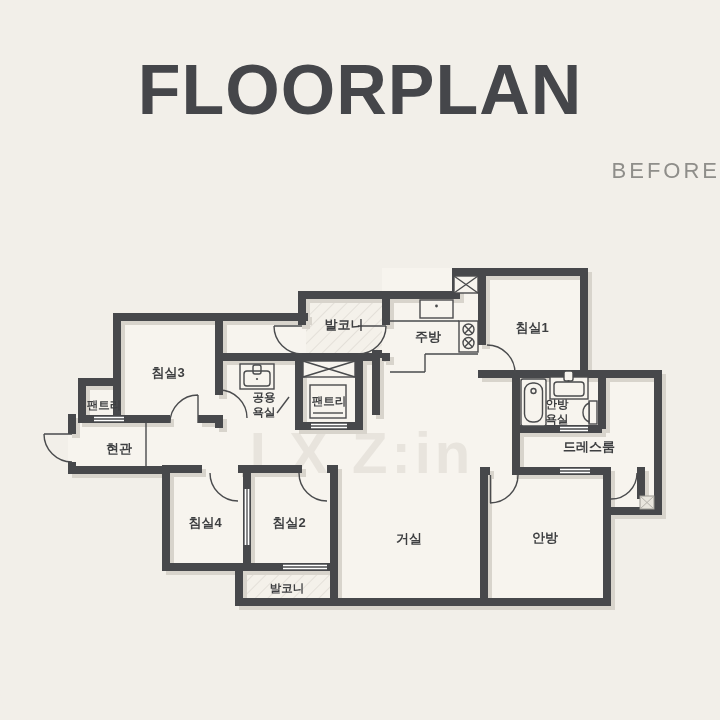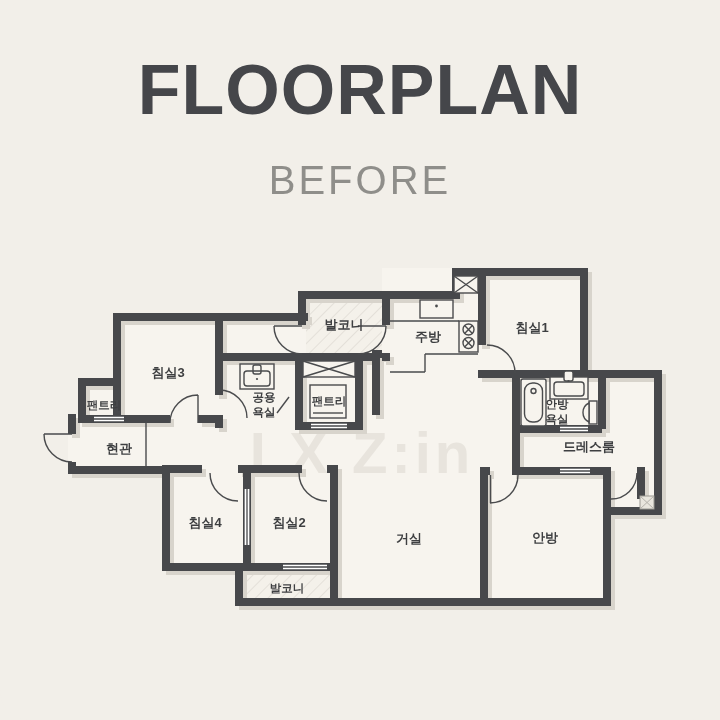--- a/index.html
+++ b/index.html
@@ -1,21 +1,21 @@
 <!DOCTYPE html>
 <html><head>
 <meta charset="utf-8">
 <style>
   html,body{margin:0;padding:0;}
   body{width:720px;height:720px;background:#f2efe9;font-family:"Liberation Sans",sans-serif;}
   .stage{position:relative;width:720px;height:720px;background:#f2efe9;overflow:hidden;border-radius:30px;}
   .title{position:absolute;top:50px;left:0;width:720px;text-align:center;
          font-size:70px;font-weight:700;letter-spacing:1px;color:#45464a;}
-  .subtitle{position:absolute;top:158px;left:0;width:720px;text-align:center;
-         font-size:40px;font-weight:400;letter-spacing:3px;color:#8f8e8a;}
+  .subtitle{position:absolute;top:158px;left:0;width:720px;text-align:right;
+         font-size:22px;font-weight:400;letter-spacing:3px;color:#8f8e8a;}
   svg{position:absolute;left:0;top:0;}
   .walls{fill:#47484b;filter:drop-shadow(4px 4px 0 #d8d4cc);}
   .floor{fill:#f7f4ee;}
   .thin{stroke:#4a4b4d;stroke-width:1.4;fill:none;}
   .thinfill{stroke:#4a4b4d;stroke-width:1.4;fill:#f7f4ee;}
   .arc{stroke:#4a4b4d;stroke-width:1.4;fill:none;}
   .slider{stroke:#ffffff;stroke-width:1.7;fill:none;}
   .lbl{fill:#3e3f41;font-family:"Liberation Sans",sans-serif;font-weight:700;
        font-size:13px;text-anchor:middle;}
   .lbl-s{font-size:11.5px;}

